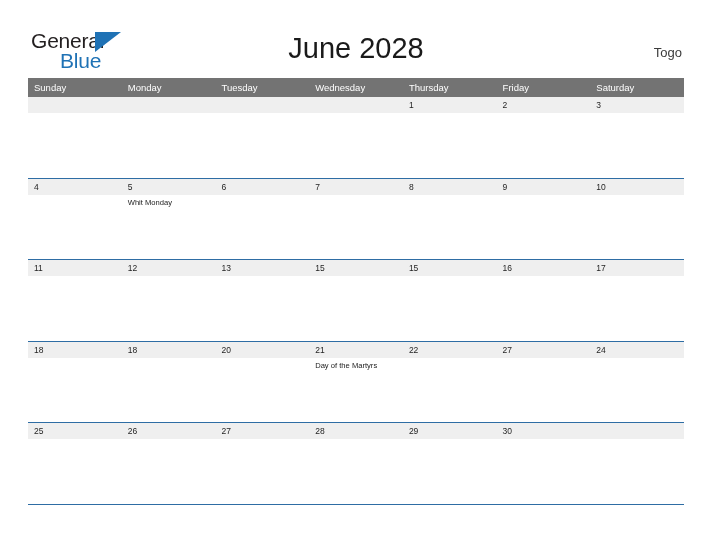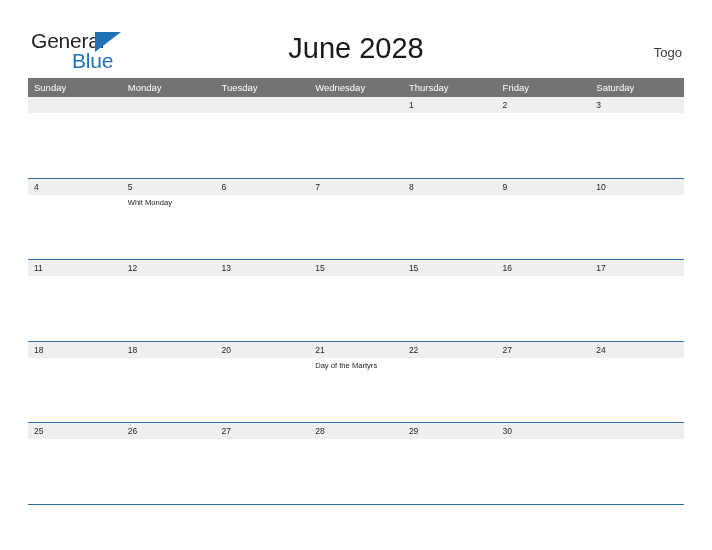--- a/index.html
+++ b/index.html
@@ -56,21 +56,20 @@
   }
   .logo-blue {
     position: absolute;
     left: 29px;
     top: 20px;
     font-size: 21px;
     line-height: 21px;
     color: #1f72b5;
     letter-spacing: -0.2px;
     font-family: "Liberation Sans", sans-serif;
-    margin-left: 12px;
   }
 
   .cal-title {
     position: absolute;
     left: 0;
     right: 0;
     top: 31px;
     text-align: center;
     font-size: 29px;
     line-height: 34px;

